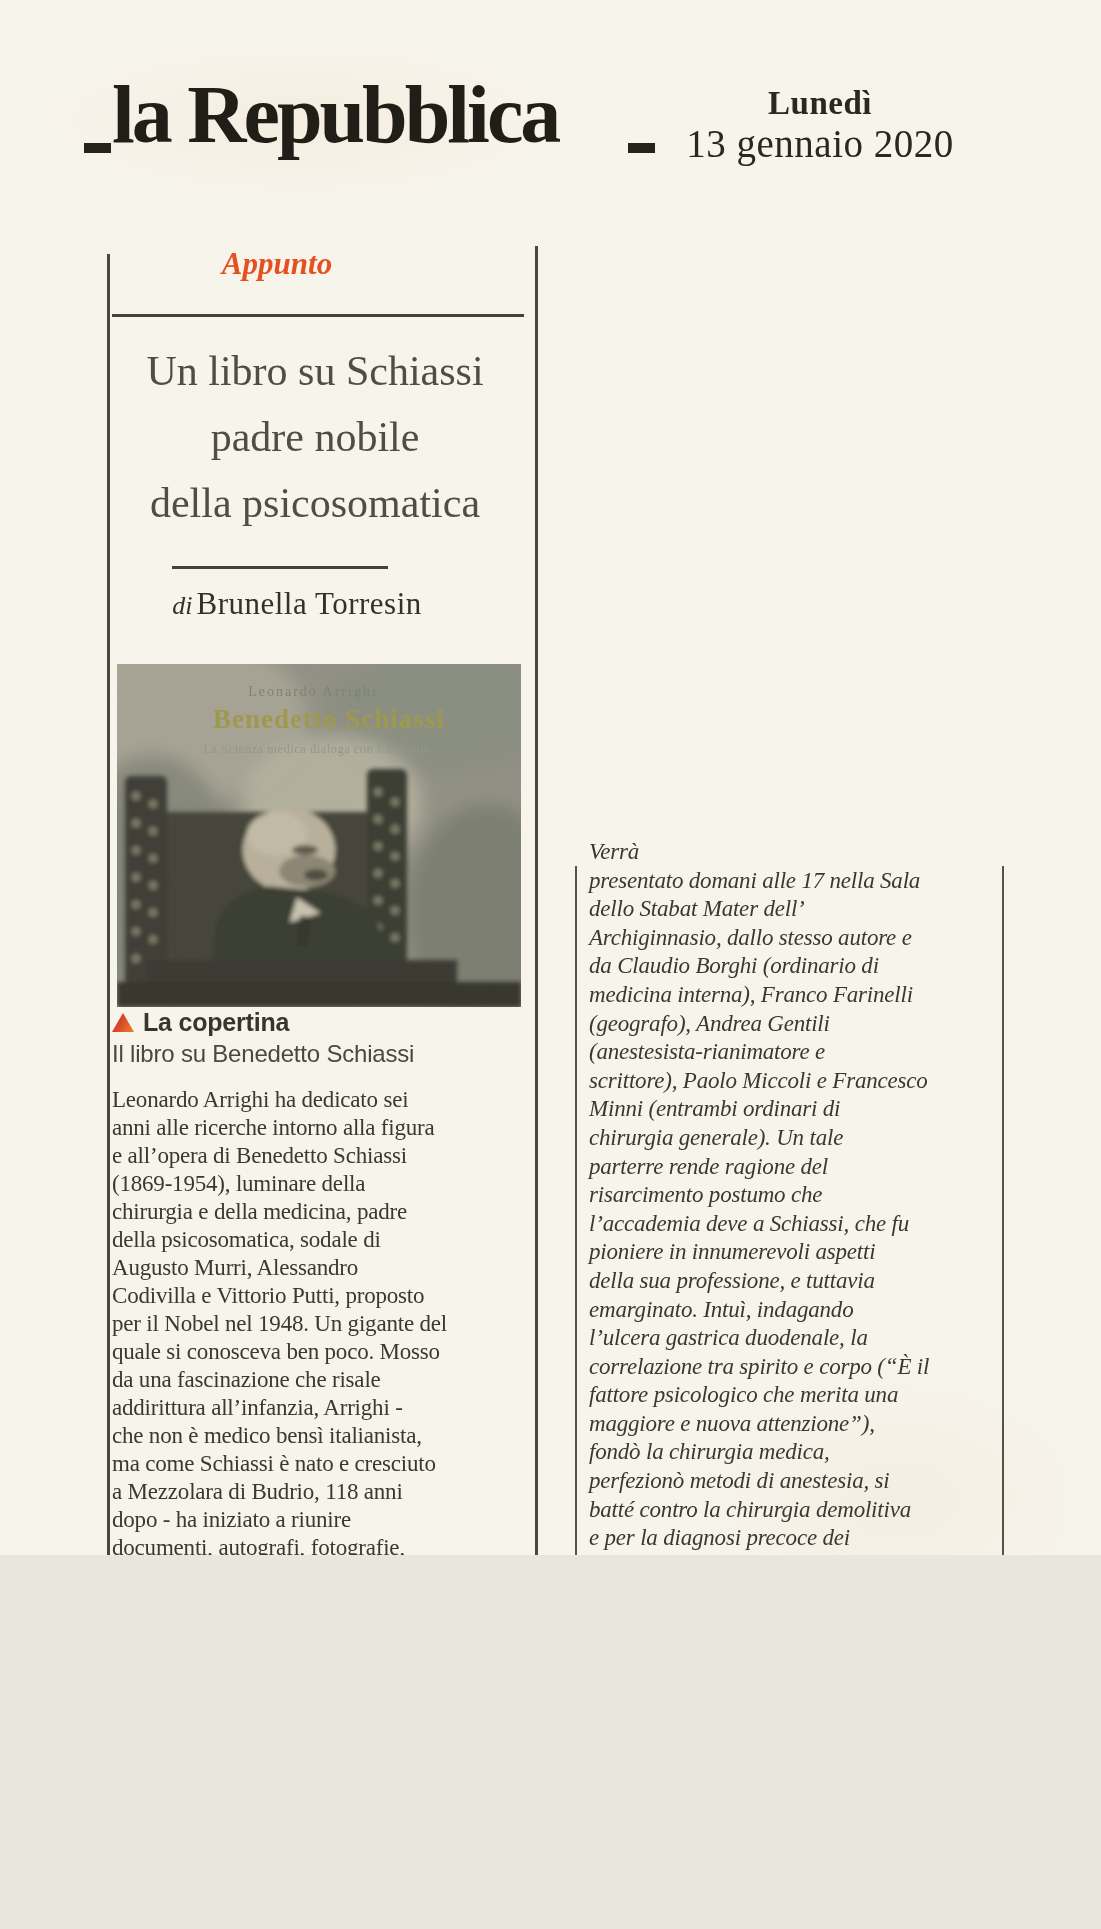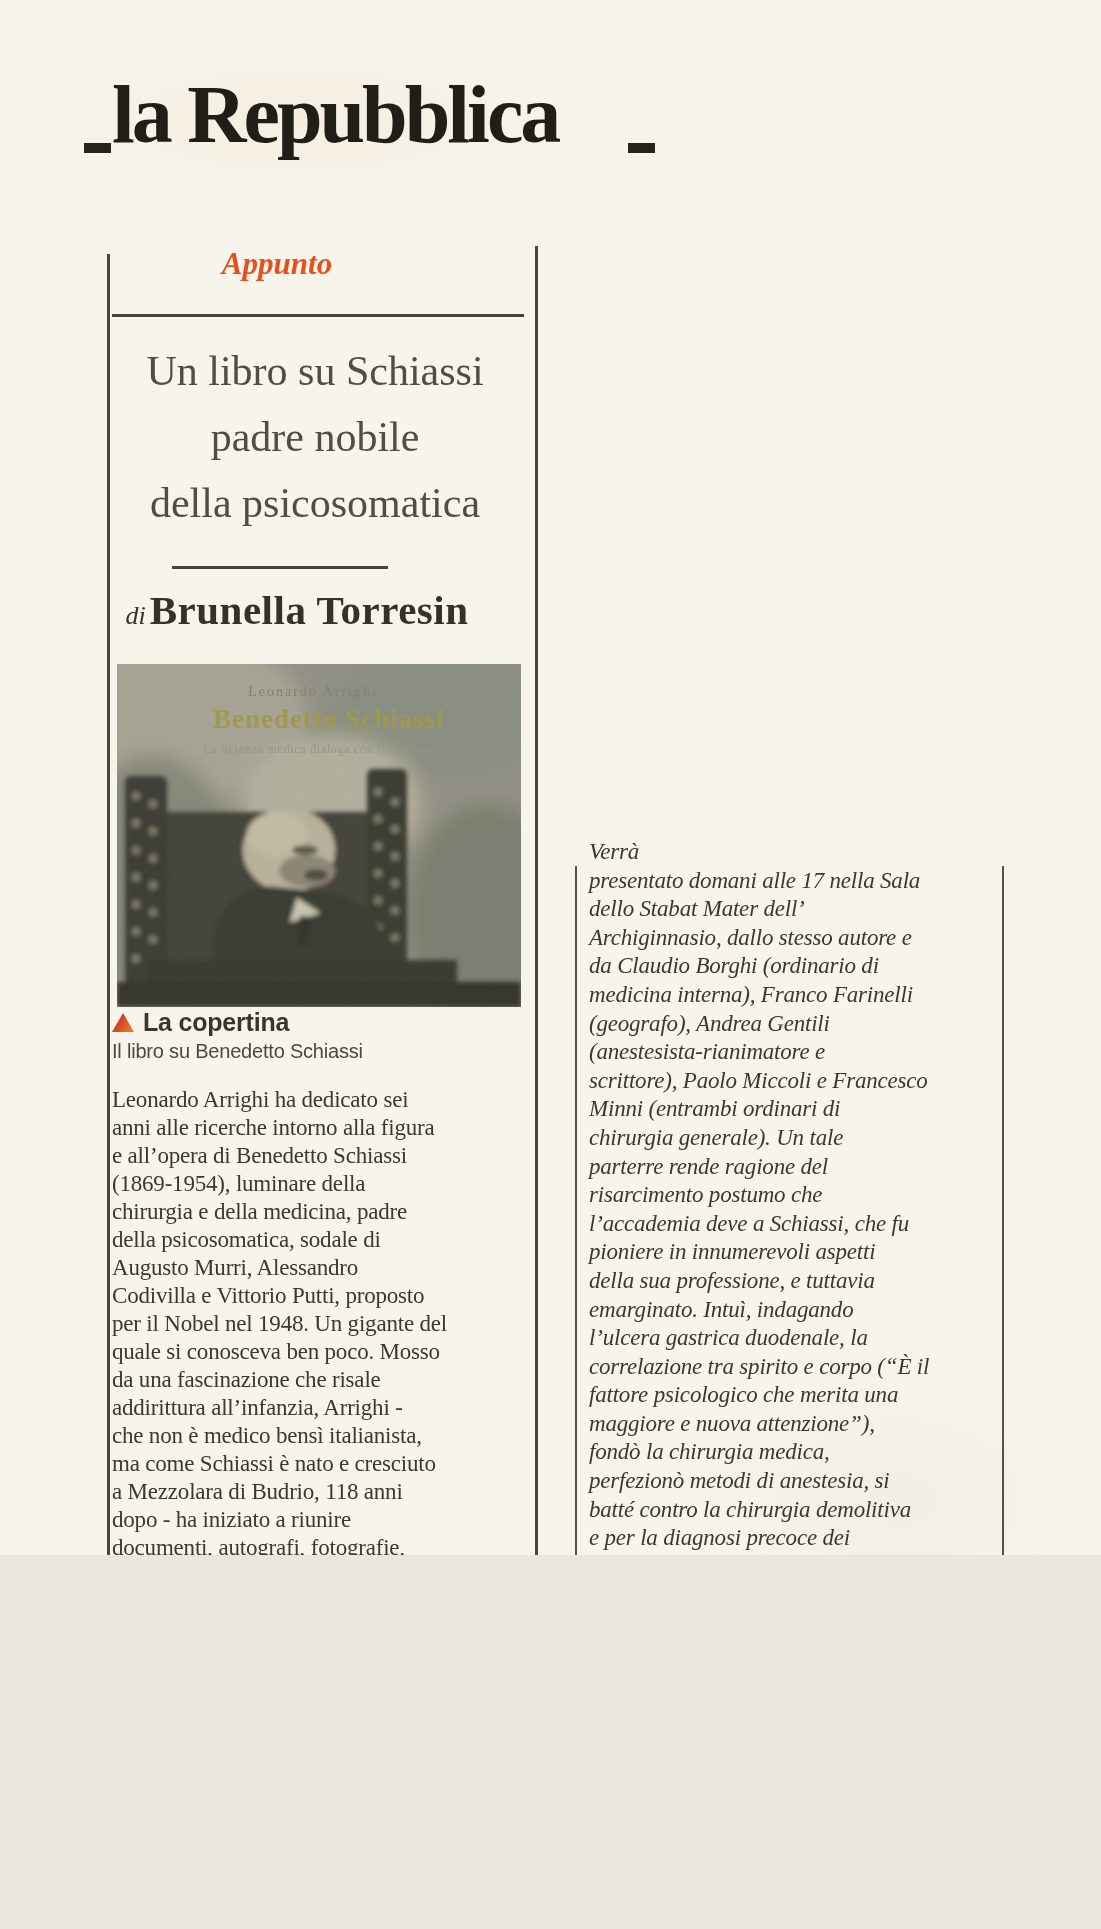--- a/index.html
+++ b/index.html
@@ -29,43 +29,47 @@
   .hrule-top{left:112px;top:314px;width:412px;}
   .hrule-short{left:172px;top:566px;width:216px;}
   .rule-right-thin{left:575px;top:866px;width:2px;height:962px;background:#55524a;}
   .rule-right-edge{left:1002px;top:866px;width:2px;height:989px;background:#55524a;}
   .rule-bottom{left:559px;top:1855px;width:446px;}
   
   .kicker{left:112px;top:246px;width:330px;text-align:center;font-size:31px;font-weight:bold;font-style:italic;color:var(--accent-orange,#e4511f);}
   .headline{left:110px;top:338px;width:410px;text-align:center;font-size:42px;line-height:66px;color:#4f4d45;white-space:pre-line;}
   .byline{left:112px;top:586px;width:370px;text-align:center;color:#33312a;}
   .byline-prefix{font-style:italic;font-size:26px;}
-  .byline-author{font-weight:bold;font-size:41px;letter-spacing:.5px;}
+  .byline-author{font-weight:normal;font-size:31px;letter-spacing:.5px;}
   
   .cover{left:117px;top:628px;width:404px;height:343px;margin-top:36px;}
   .cover svg{display:block;width:404px;height:343px;}
   
   .caption-row{left:112px;top:1008px;display:flex;align-items:center;}
   .caption-marker{width:22px;height:19px;clip-path:polygon(50% 0,100% 100%,0 100%);
     background:linear-gradient(120deg,#d13a28 30%,#f08228);margin-right:9px;}
   .caption-label{font-family:"Liberation Sans",sans-serif;font-weight:bold;font-size:25px;color:#37352f;letter-spacing:-.2px;}
-  .caption-text{left:112px;top:1040px;font-family:"Liberation Sans",sans-serif;font-size:20px;color:#4a483f;letter-spacing:-.2px;}
+  .caption-text{left:112px;top:1040px;font-family:"Liberation Sans",sans-serif;font-size:24px;color:#4a483f;letter-spacing:-.2px;}
   
   .body-col{white-space:pre-line;font-size:23px;letter-spacing:-.2px;color:var(--ink,#3a382f);}
   .body-left{left:112px;top:1086px;width:412px;line-height:28px;}
   .body-right{left:589px;top:838px;width:416px;line-height:28.6px;font-style:italic;}
 </style>
 </head>
 <body>
 
 <div class="page">
 
   <div class="abs masthead-dash left"></div>
   <div class="abs masthead-title">la Repubblica</div>
   <div class="abs masthead-dash right"></div>
+  <div class="abs date-block">
+    <div class="date-weekday">Lunedì</div>
+    <div class="date-full">13 gennaio 2020</div>
+  </div>
 
   <div class="abs rule-v rule-left"></div>
   <div class="abs rule-v rule-separator"></div>
 
   <div class="abs kicker">Appunto</div>
   <div class="abs rule-h hrule-top"></div>
   <h1 class="abs headline" style="margin:0;font-weight:normal;">Un libro su Schiassi
 padre nobile
 della psicosomatica</h1>
   <div class="abs rule-h hrule-short"></div>

